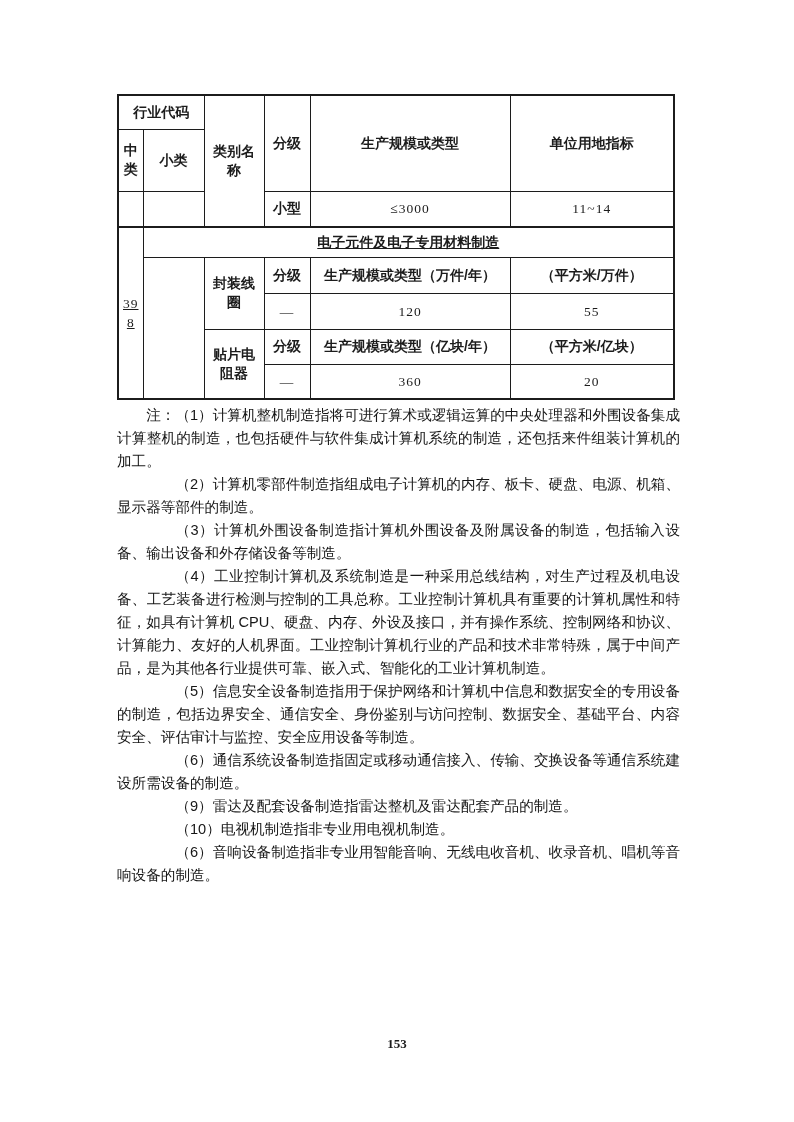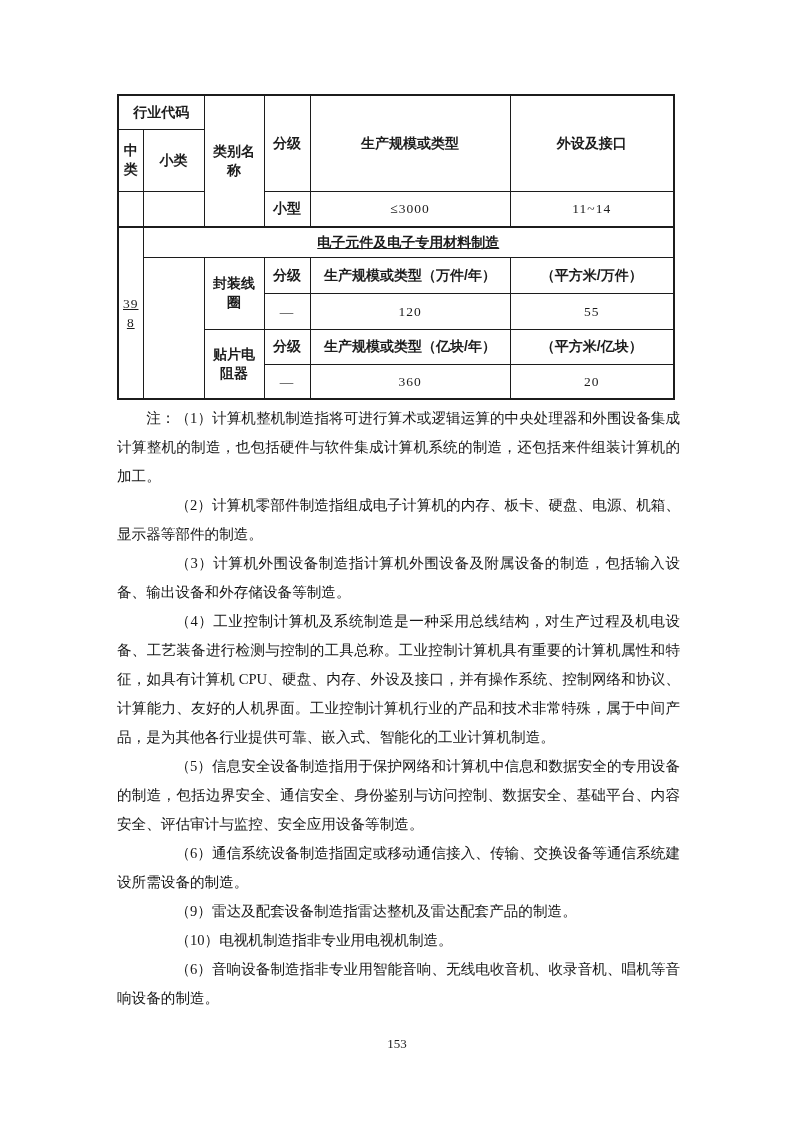--- a/index.html
+++ b/index.html
@@ -40,37 +40,38 @@
     font-weight: 400;
     font-size: 13.5px;
     letter-spacing: 1px;
   }
   tr.section-start td { border-top: 2px solid #1c1c1c; text-decoration: underline; }
   .notes {
     margin-top: 4px;
     width: 563px;
   }
   .notes p {
-    font-family: Liberation Serif, serif;
+    font-family: Liberation Sans, sans-serif;
     font-size: 14.6px;
-    line-height: 29px;
+    line-height: 23px;
     text-align: justify;
     text-indent: 4em;
     color: #161616;
   }
   .notes p.first { text-indent: 2em; }
   .page-number {
     position: absolute;
     left: 0;
     top: 1036px;
     width: 794px;
     text-align: center;
     font-family: "Liberation Serif", "DejaVu Serif", serif;
     font-size: 13px;
     color: #1c1c1c;
+    font-weight: bold;
   }
 </style>
 </head>
 <body>
 
 <div class="content">
 
   <table class="spec">
     <colgroup>
       <col style="width:25px">
@@ -79,21 +80,21 @@
       <col style="width:46px">
         <col style="width:200px">
         <col style="width:164px">
     </colgroup>
     <tbody>
       <tr style="height:34px">
         <td colspan="2">行业代码</td>
         <td rowspan="3">类别名称</td>
         <td rowspan="2">分级</td>
         <td rowspan="2">生产规模或类型</td>
-        <td rowspan="2">外设及接口</td>
+        <td rowspan="2">单位用地指标</td>
       </tr>
       <tr style="height:62px">
         <td>中类</td>
         <td>小类</td>
       </tr>
       <tr style="height:36px">
         <td></td>
         <td></td>
         <td>小型</td>
         <td class="num">≤3000</td>

